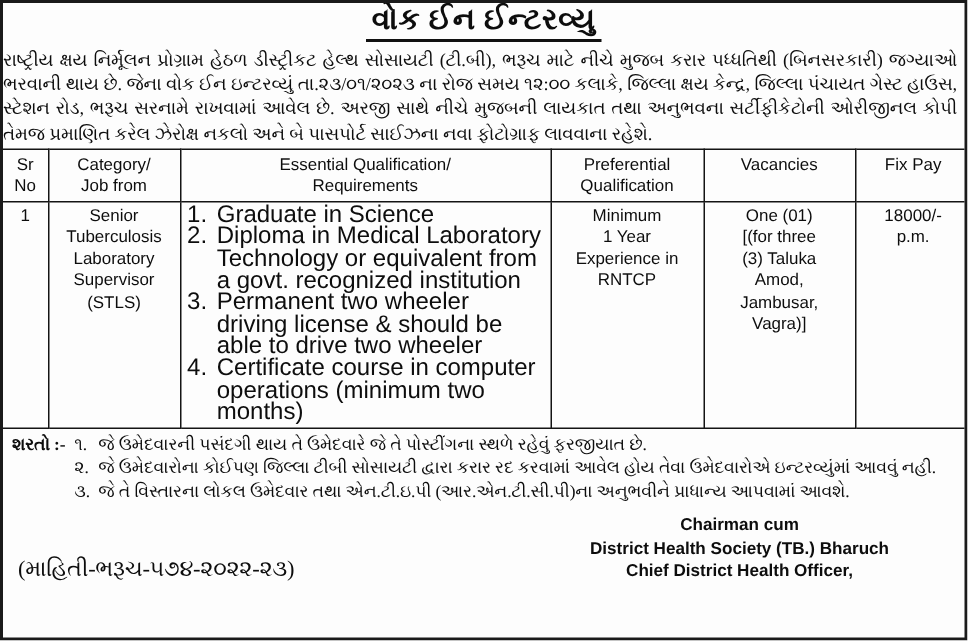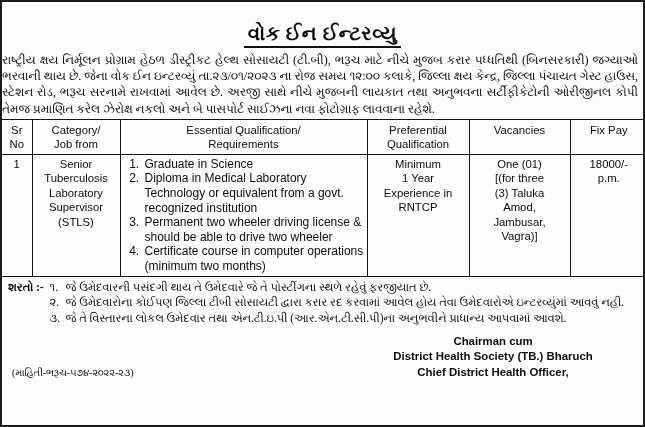--- a/index.html
+++ b/index.html
@@ -19,21 +19,21 @@
     background: #fdfdfd;
     border: 2px solid #1a1a1a;
     overflow: hidden;
   }
   .notice-title {
     text-align: center;
     font-family: "Liberation Serif", serif;
     font-size: 20px;
     font-weight: bold;
     letter-spacing: 0.5px;
-    padding-top: 20px;
+    padding-top: 0;
     padding-bottom: 1px;
     line-height: 1.15;
   }
   .notice-title span {
     border-bottom: 2px solid #111;
     padding: 0 4px 1px 4px;
     display: inline-block;
   }
   .intro {
     font-family: "Liberation Serif", serif;
@@ -89,21 +89,21 @@
     vertical-align: middle;
     font-size: 11.3px;
     line-height: 14.5px;
   }
   td.essential {
     padding: 4px 4px 4px 2px;
   }
   ol.quals {
     margin: 0;
     padding-left: 19px;
-    font-size: 12px;
+    font-size: 16px;
     line-height: 14.6px;
   }
   ol.quals li {
     padding-left: 2px;
     margin-bottom: 0px;
   }
   .conditions {
     font-family: "Liberation Serif", serif;
     font-size: 11.6px;
     line-height: 15.6px;
@@ -142,21 +142,21 @@
     font-size: 11.4px;
     font-weight: bold;
     line-height: 15.5px;
     width: 260px;
   }
   .ref-no {
     position: absolute;
     left: 10px;
     bottom: 9px;
     font-family: "Liberation Serif", serif;
-    font-size: 10px;
+    font-size: 15px;
     letter-spacing: -0.2px;
   }
   .footer-zone {
     position: relative;
     height: 60px;
   }
 </style>
 </head>
 <body>
 

